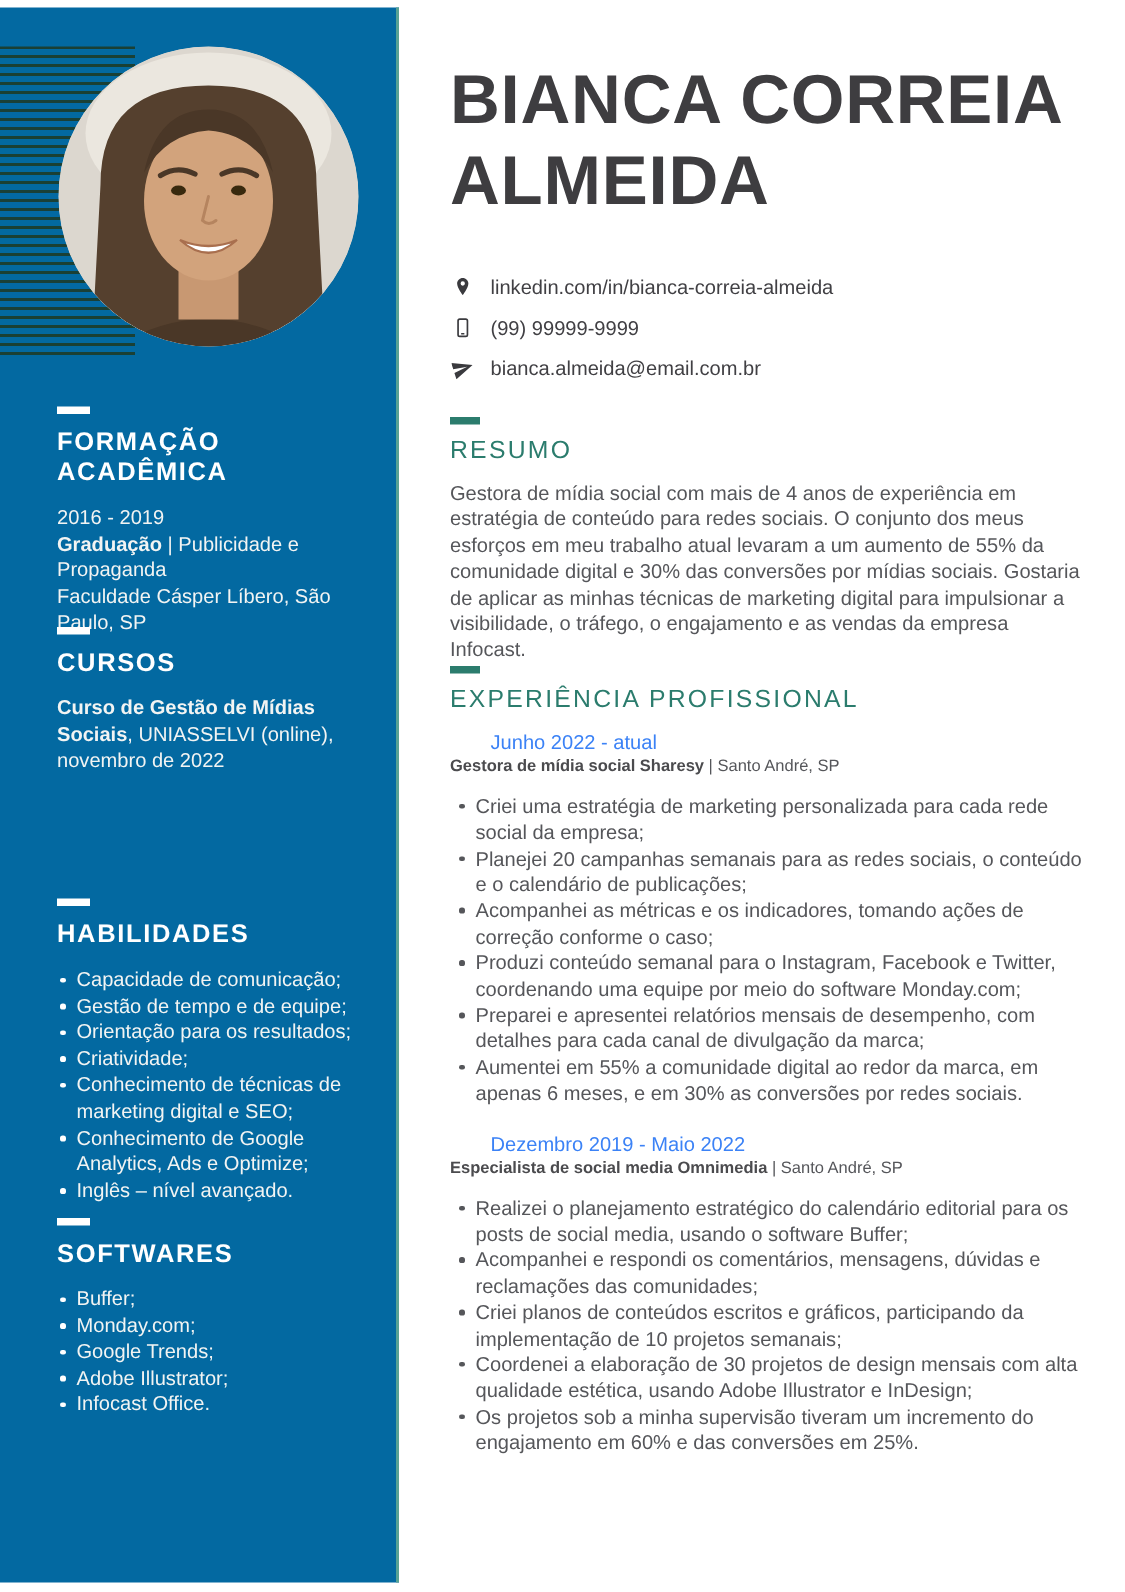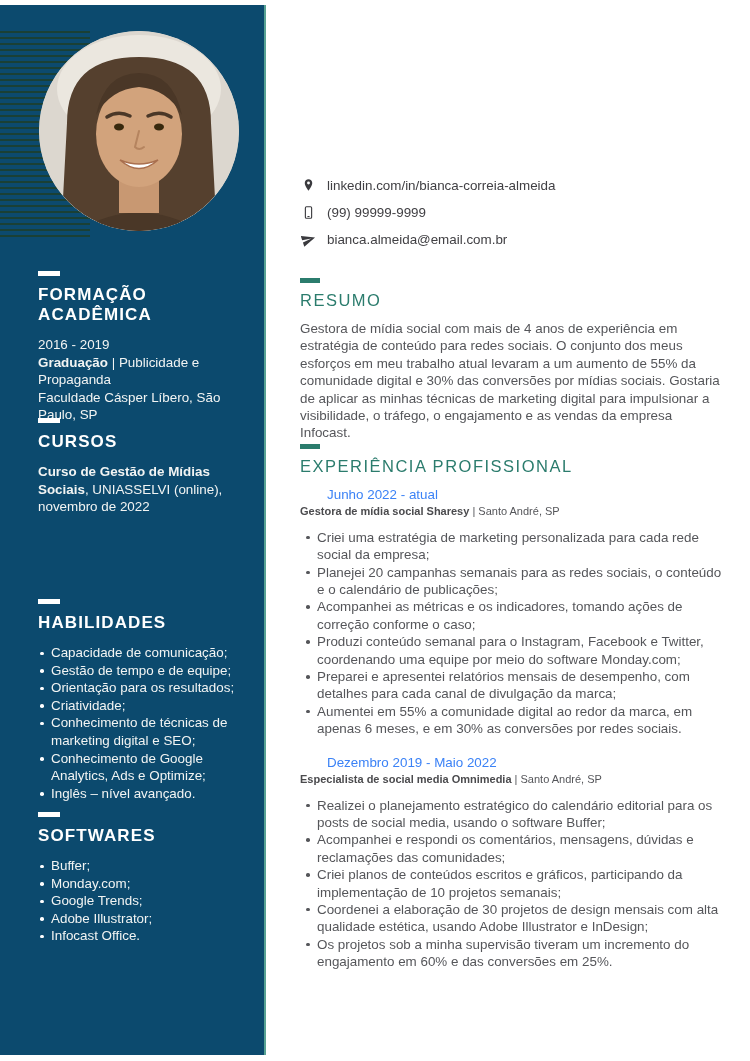--- a/index.html
+++ b/index.html
@@ -2,21 +2,21 @@
 <html><head>
 <meta charset="utf-8">
 <style>
   * { margin:0; padding:0; box-sizing:border-box; }
   html,body { width:750px; height:1061px; overflow:hidden; }
   body { background:#ffffff; font-family:"Liberation Sans", sans-serif; position:relative; }
   .page { position:absolute; inset:0; background:#ffffff; }
 
   
   .sidebar { position:absolute; left:0; top:5px; width:266px; height:1050px;
-             background:#0c4a6e; border-right:2px solid #58a294; }
+             background:#0369a1; border-right:2px solid #58a294; }
   .stripes { position:absolute; left:0; top:26px; width:90px; height:206px;
              background:repeating-linear-gradient(#1a4035 0 2px, transparent 2px 6px); }
   .photo { position:absolute; left:39px; top:26px; width:200px; height:200px;
            border-radius:50%; overflow:hidden; background:#dcd7cf; }
   .photo svg { display:block; width:100%; height:100%; }
 
   .sb-section { position:absolute; left:38px; width:204px; color:#f2f4f3; }
   .dash { width:22px; height:5px; background:#ffffff; margin-bottom:9px; }
   .sb-section h2 { font-size:17px; font-weight:bold; letter-spacing:1.1px;
                    color:#ffffff; margin-bottom:11px; }
@@ -26,21 +26,21 @@
   ul.sb-list { list-style:none; }
   ul.sb-list li { position:relative; padding-left:13px; font-size:13.4px; line-height:17.6px; }
   ul.sb-list li::before { content:""; position:absolute; left:2px; top:7.5px;
                           width:3.5px; height:3.5px; border-radius:50%; background:#ffffff; }
 
   
   .main { position:absolute; left:300px; top:0; width:424px; height:1061px; }
   .name { position:absolute; top:39px; left:0; font-size:46px; line-height:54px;
           font-weight:bold; color:#3e3d40; letter-spacing:0.5px; }
   .contacts { position:absolute; top:178px; left:1px; list-style:none; }
-  .contact { display:flex; align-items:flex-start; gap:11px; height:27px;
+  .contact { display:flex; align-items:center; gap:11px; height:27px;
              font-size:13.4px; color:#414044; }
   .contact svg { width:15px; height:15px; flex:none; }
 
   .m-section { position:absolute; left:0; width:424px; }
   .m-dash { width:20px; height:5px; background:#2b7c6d; margin-bottom:8px; }
   .m-section h2 { font-size:16.5px; font-weight:normal; color:#2b7c6d;
                   letter-spacing:1.5px; margin-bottom:10px; }
   .m-text { font-size:13.4px; line-height:17.4px; color:#55565a; }
 
   .job { margin-top:0; }
@@ -128,20 +128,24 @@
         <li>Monday.com;</li>
         <li>Google Trends;</li>
         <li>Adobe Illustrator;</li>
         <li>Infocast Office.</li>
       </ul>
     </section>
   </aside>
 
   <main class="main">
 
+    <h1 class="name">
+      <div>BIANCA CORREIA</div>
+      <div>ALMEIDA</div>
+    </h1>
 
     <ul class="contacts">
       <li class="contact">
         <svg viewBox="0 0 24 24">
           <path fill="#3a3a3e" d="M12 2C8.7 2 6 4.7 6 8c0 4.6 6 12.4 6 12.4S18 12.6 18 8c0-3.3-2.7-6-6-6zm0 8.3a2.3 2.3 0 1 1 0-4.6 2.3 2.3 0 0 1 0 4.6z"></path>
         </svg>
         <span>linkedin.com/in/bianca-correia-almeida</span>
       </li>
       <li class="contact">
         <svg viewBox="0 0 24 24">

